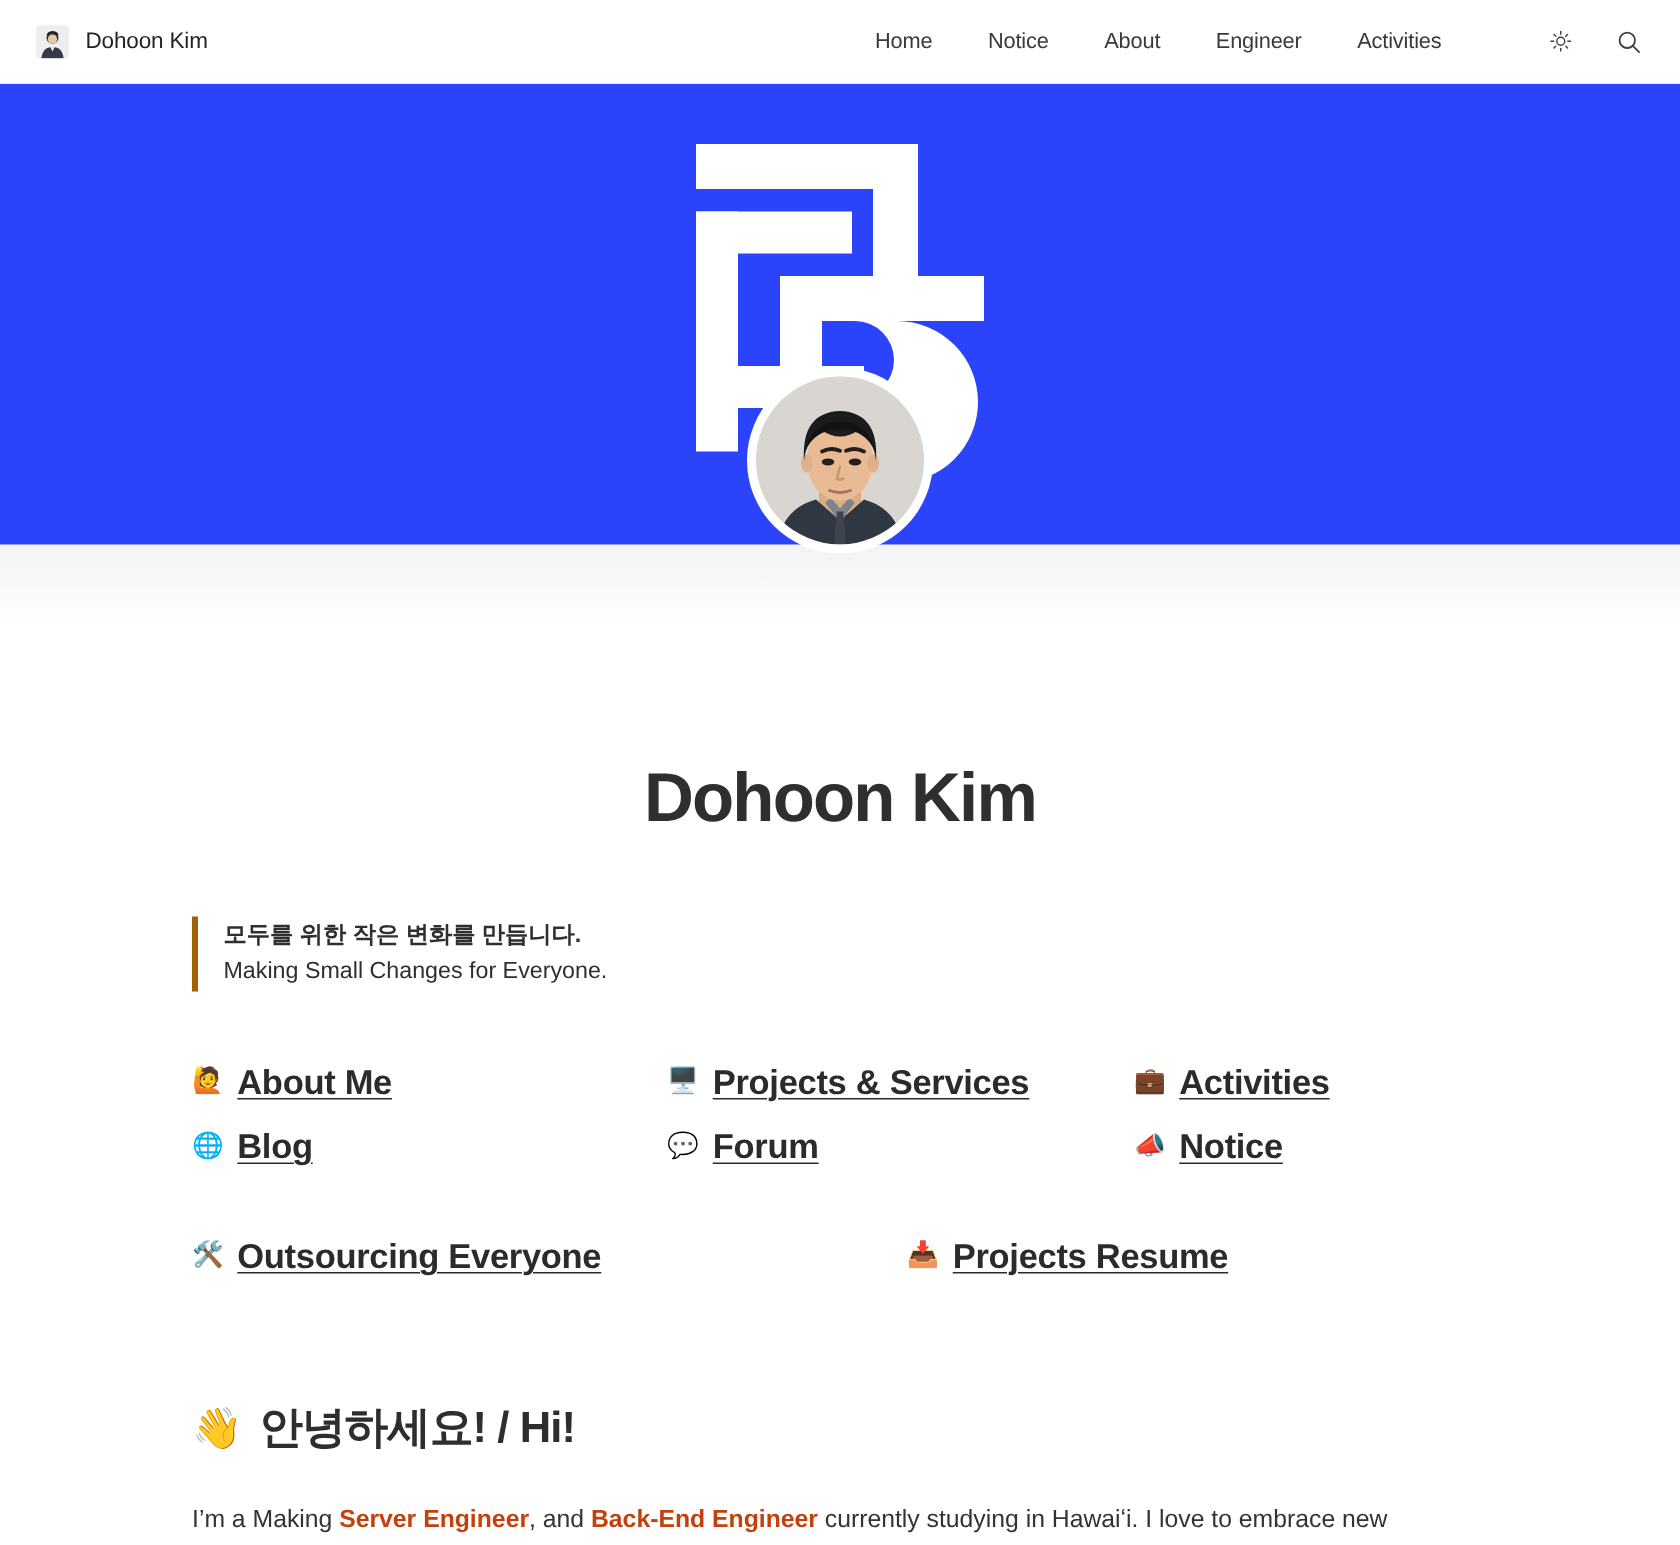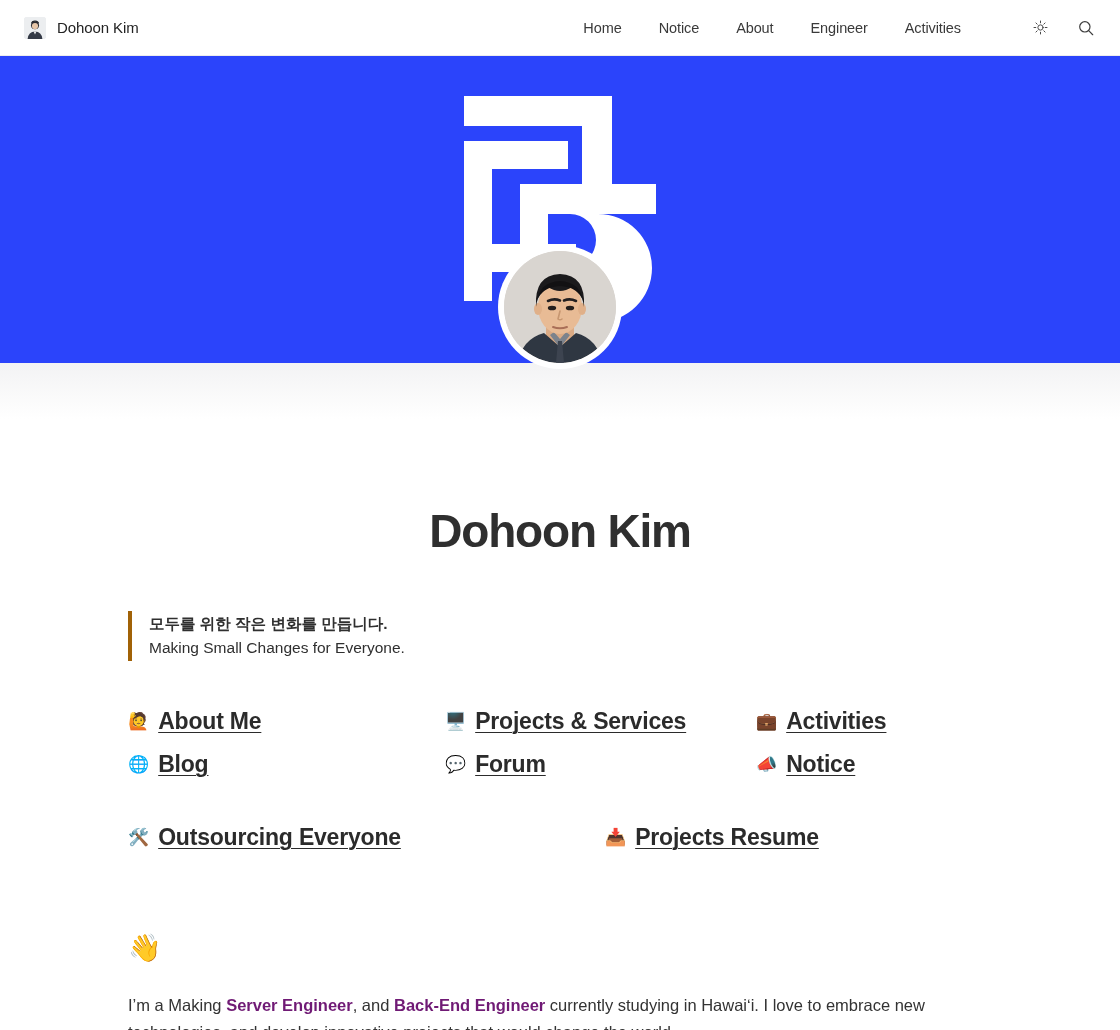--- a/index.html
+++ b/index.html
@@ -193,21 +193,21 @@
     font-family: "DejaVu Sans", sans-serif;
   }
 
   .para {
     margin-top: 28px;
     font-size: 16.5px;
     line-height: 27px;
     color: #333333;
     max-width: 900px;
   }
-  .para b { font-weight: bold; color: #701a75; }
+  .para b { font-weight: bold; color: #c2410c; }
 </style>
 </head>
 <body>
 
 <div class="topbar">
   <div class="brand">
     <span class="brand-avatar">
       <svg viewBox="0 0 22 22" width="22" height="22">
         <rect width="22" height="22" fill="#eceef0"></rect>
         <circle cx="11" cy="8.2" r="4" fill="#2b2b30"></circle>
@@ -358,19 +358,20 @@
       <span class="lbl">Outsourcing Everyone</span>
     </a>
     <a class="emoji-link">
       <span class="emo">📥</span>
       <span class="lbl">Projects Resume</span>
     </a>
   </div>
 
   <h2 class="section-heading">
     <span class="emo">👋</span>
+    <span>안녕하세요! / Hi!</span>
   </h2>
 
   <p class="para">
     <span>I’m a Making </span><b>Server Engineer</b><span>, and </span><b>Back-End Engineer</b><span> currently studying in Hawaiʻi. I love to embrace new technologies, and develop innovative projects that would change the world.</span>
   </p>
 
 </div>
 
 </body></html>

